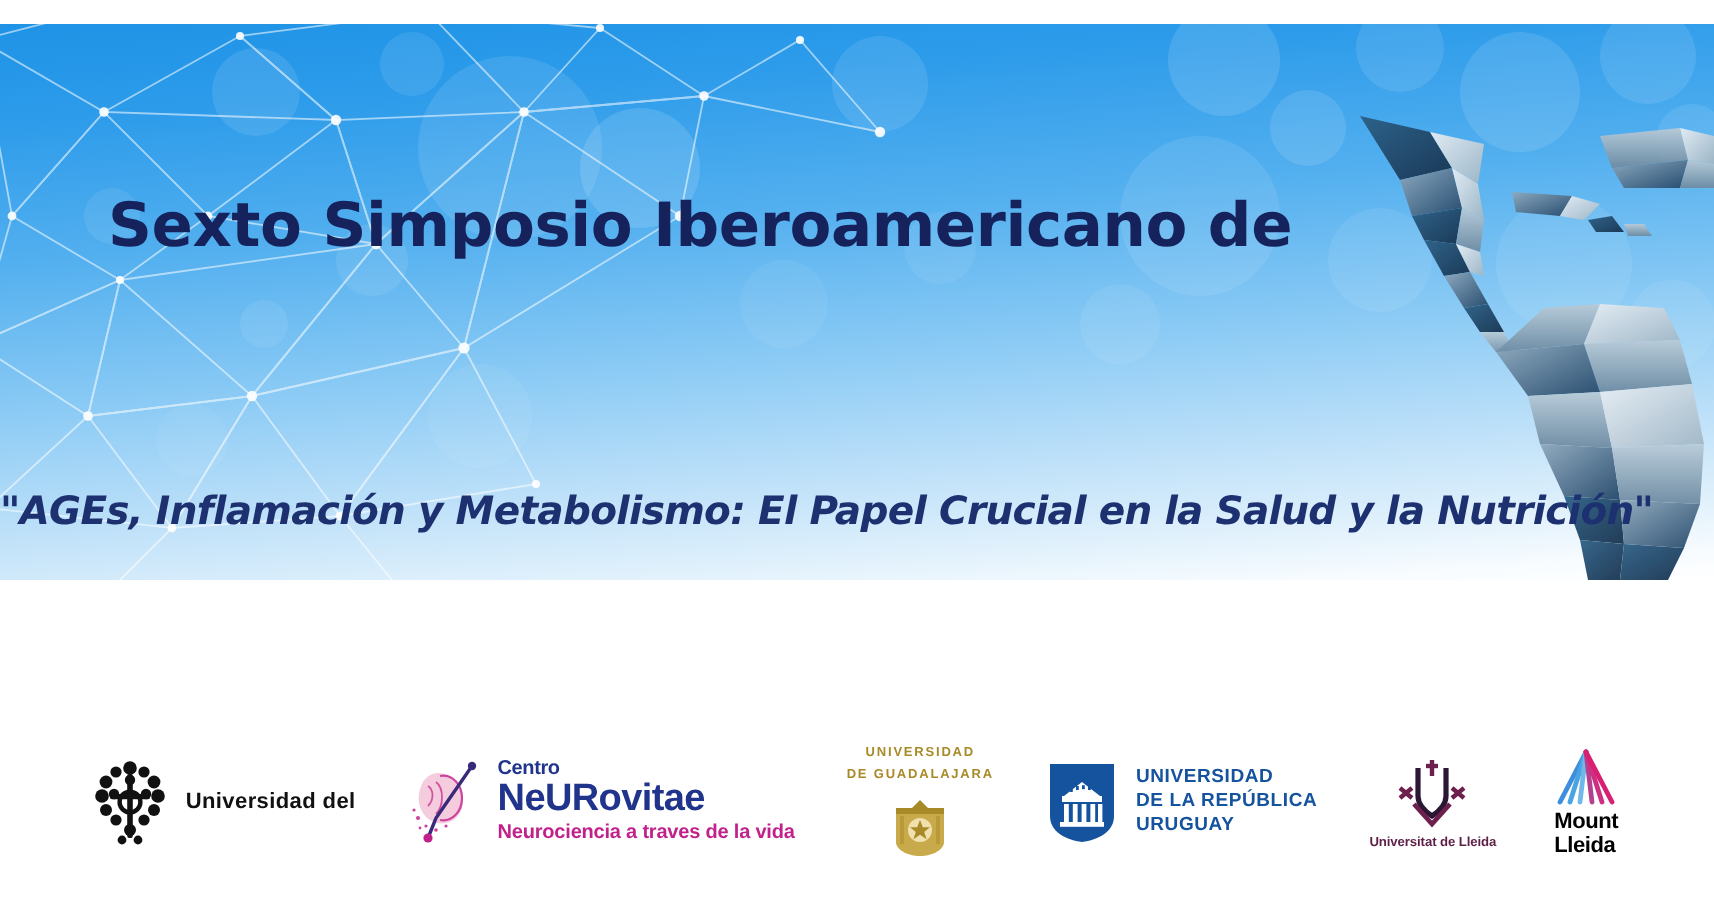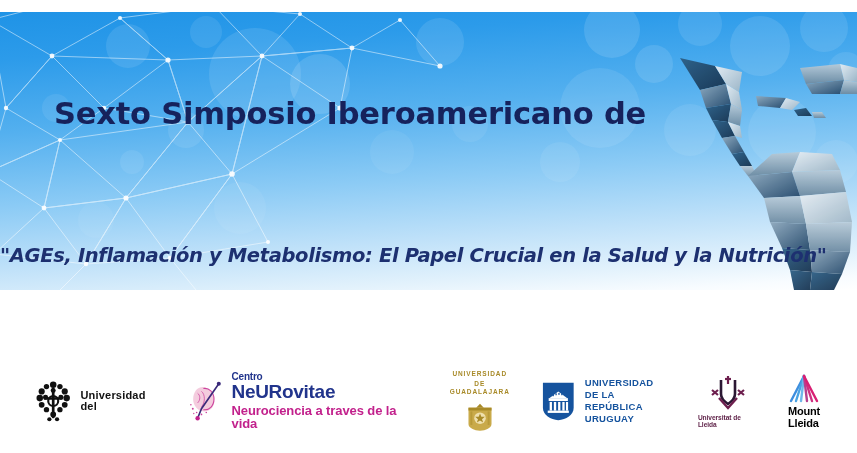--- a/index.html
+++ b/index.html
@@ -121,21 +121,21 @@
   }
   .rosario .t1 { font-size: 11px; font-weight: bold; letter-spacing: .2px; }
   .rosario .t2 { font-size: 23px; font-weight: bold; letter-spacing: -.4px; margin-top: 2px; }
 
   
   .neuro { gap: 5px; }
   .neuro .mark { width: 40px; height: 44px; }
   .neuro .txt { display: flex; flex-direction: column; line-height: 1.02; }
   .neuro .t1 { font-size: 10px; font-weight: bold; color: #21348c; letter-spacing: -.2px; }
   .neuro .t2 { font-size: 19px; font-weight: bold; color: #21348c; letter-spacing: -.3px; }
-  .neuro .t3 { font-size: 13px; font-weight: bold; color: #c2218c; margin-top: 2px; letter-spacing: -.1px; }
+  .neuro .t3 { font-size: 10px; font-weight: bold; color: #c2218c; margin-top: 2px; letter-spacing: -.1px; }
 
   
   .rias { flex-direction: column; gap: 0; }
   .rias .word {
     font-family: "DejaVu Sans", sans-serif;
     font-size: 33px;
     font-weight: bold;
     letter-spacing: 1px;
     line-height: .95;
     background: linear-gradient(100deg,#7d2b0d 0%,#c4600f 22%,#f0a81e 44%,#f5d04a 58%,#c85a10 78%,#8a3308 100%);

